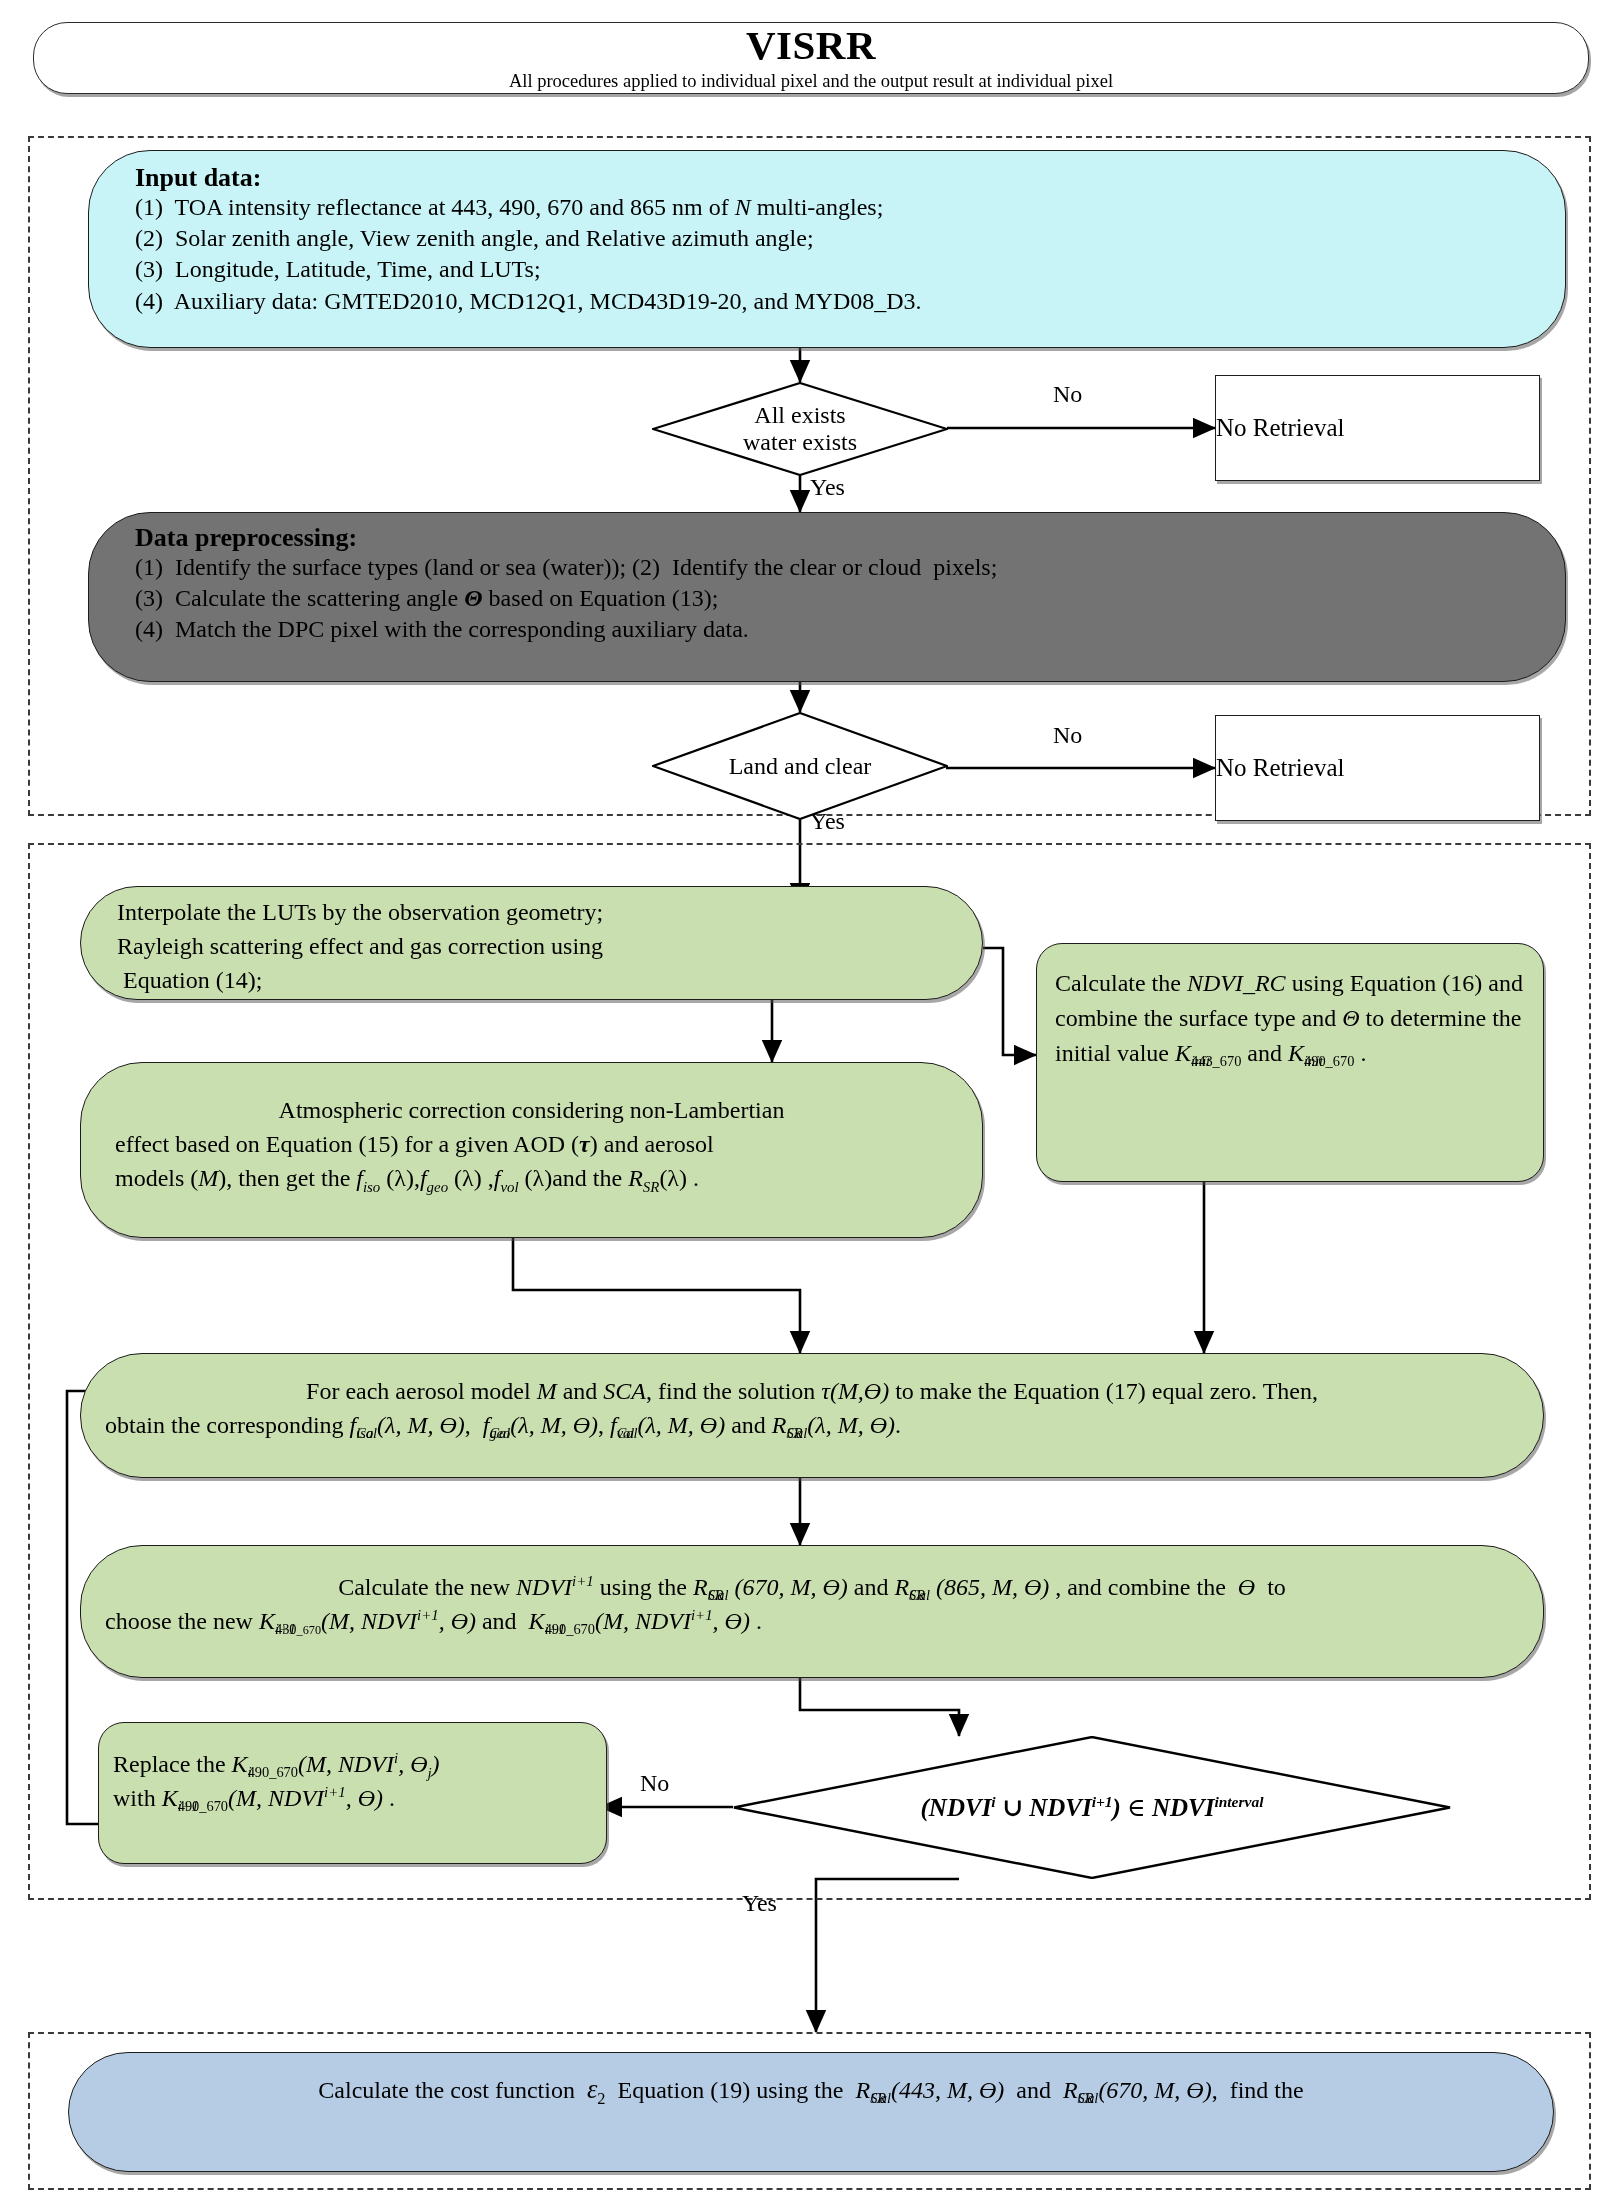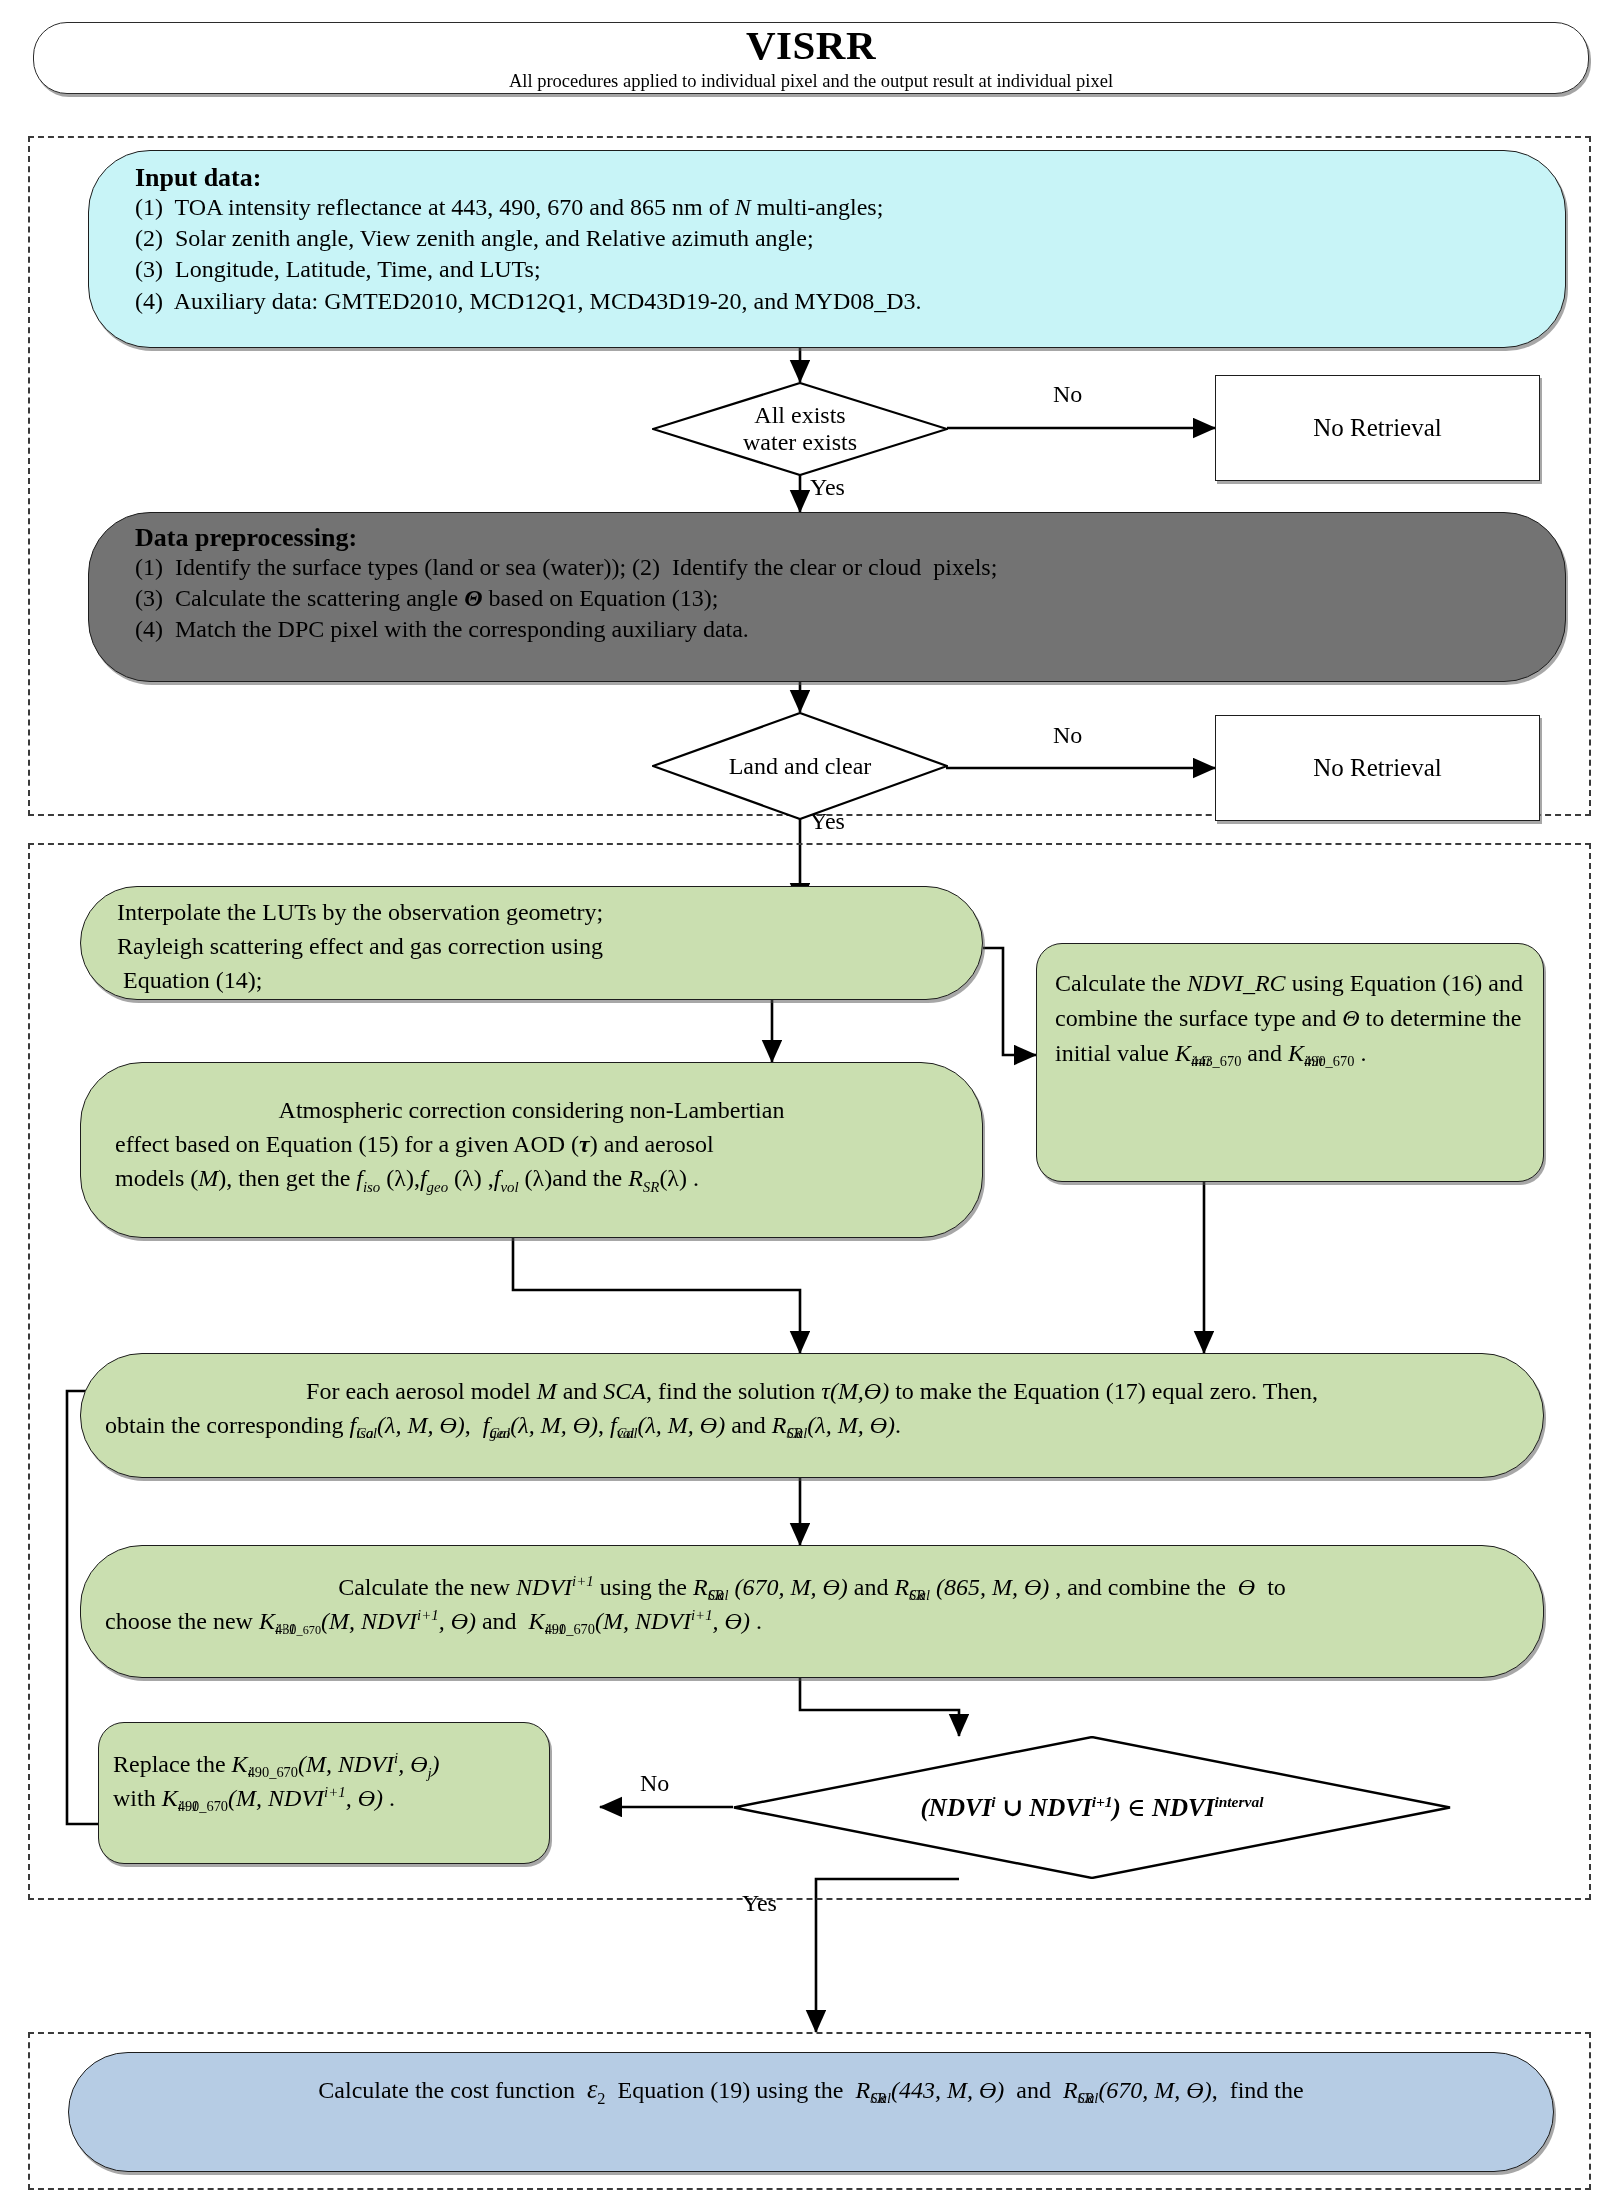--- a/index.html
+++ b/index.html
@@ -40,21 +40,21 @@
   .rounded{
     border:1.7px solid #1d1d1d;
     border-radius:26px;
     box-shadow:2px 3px 0 0 rgba(80,80,80,.5);
     box-sizing:border-box;
   }
   .rect{
     border:1.7px solid #1d1d1d;
     background:#ffffff;
     box-shadow:2px 3px 0 0 rgba(120,120,120,.65);
-    display:flex;align-items:center;justify-content:center;
+    display:flex;align-items:center;justify-content:flex-start;
     font-size:25px;
   }
 
   .cyan{background:#c8f4f7;}
   .peach{background:#737373;}
   .green{background:#cadfb0;}
   .blue{background:#b6cce4;}
 
   .pad{padding:16px 34px;}
   .lead{font-weight:bold;font-size:26px;line-height:1.12;}
@@ -211,21 +211,21 @@
 
   <div class="abs stadium green" style="left:80px;top:1545px;width:1464px;height:133px;padding:24px 24px;">
     <div class="body-txt ctr">
       Calculate the new <span class="it">NDVI</span><sup class="it">i+1</sup> using the <span class="mi">R</span><span class="ss"><sup>Cal</sup><sub style="font-style:italic">SR</sub></span><span class="it">&nbsp;(670, M, ϴ)</span> and <span class="mi">R</span><span class="ss"><sup>Cal</sup><sub style="font-style:italic">SR</sub></span><span class="it">&nbsp;(865, M, ϴ)</span> , and combine the <span class="it">&nbsp;ϴ&nbsp;</span> to
     </div>
     <div class="body-txt">
       choose the new <span class="mi">K</span><span class="ss"><sup>i+1</sup><sub style="font-style:normal">430<span style="font-size:.85em">_670</span></sub></span><span class="it">(M, NDVI</span><sup class="it">i+1</sup><span class="it">, ϴ)</span> and&nbsp;&nbsp;<span class="mi">K</span><span class="ss"><sup>i+1</sup><sub style="font-style:normal">490_670</sub></span><span class="it">(M, NDVI</span><sup class="it">i+1</sup><span class="it">, ϴ)</span> .
     </div>
   </div>
 
-  <div class="abs rounded green" style="left:98px;top:1722px;width:452px;height:142px;padding:24px 14px 0 14px;">
+  <div class="abs rounded green" style="left:98px;top:1722px;width:509px;height:142px;padding:24px 14px 0 14px;">
     <div class="body-txt">
       Replace the <span class="mi">K</span><span class="ss"><sup style="font-style:italic">i</sup><sub>490_670</sub></span><span class="it">(M, NDVI</span><sup class="it">i</sup><span class="it">, ϴ<sub>j</sub>)</span>
     </div>
     <div class="body-txt">
       with <span class="mi">K</span><span class="ss"><sup>i+1</sup><sub>490_670</sub></span><span class="it">(M, NDVI</span><sup class="it">i+1</sup><span class="it">, ϴ)</span> .
     </div>
   </div>
 
   <div class="diamond-wrap" style="left:733px;top:1736px;width:718px;height:143px;">
     <svg width="718" height="143" viewBox="0 0 718 143">

